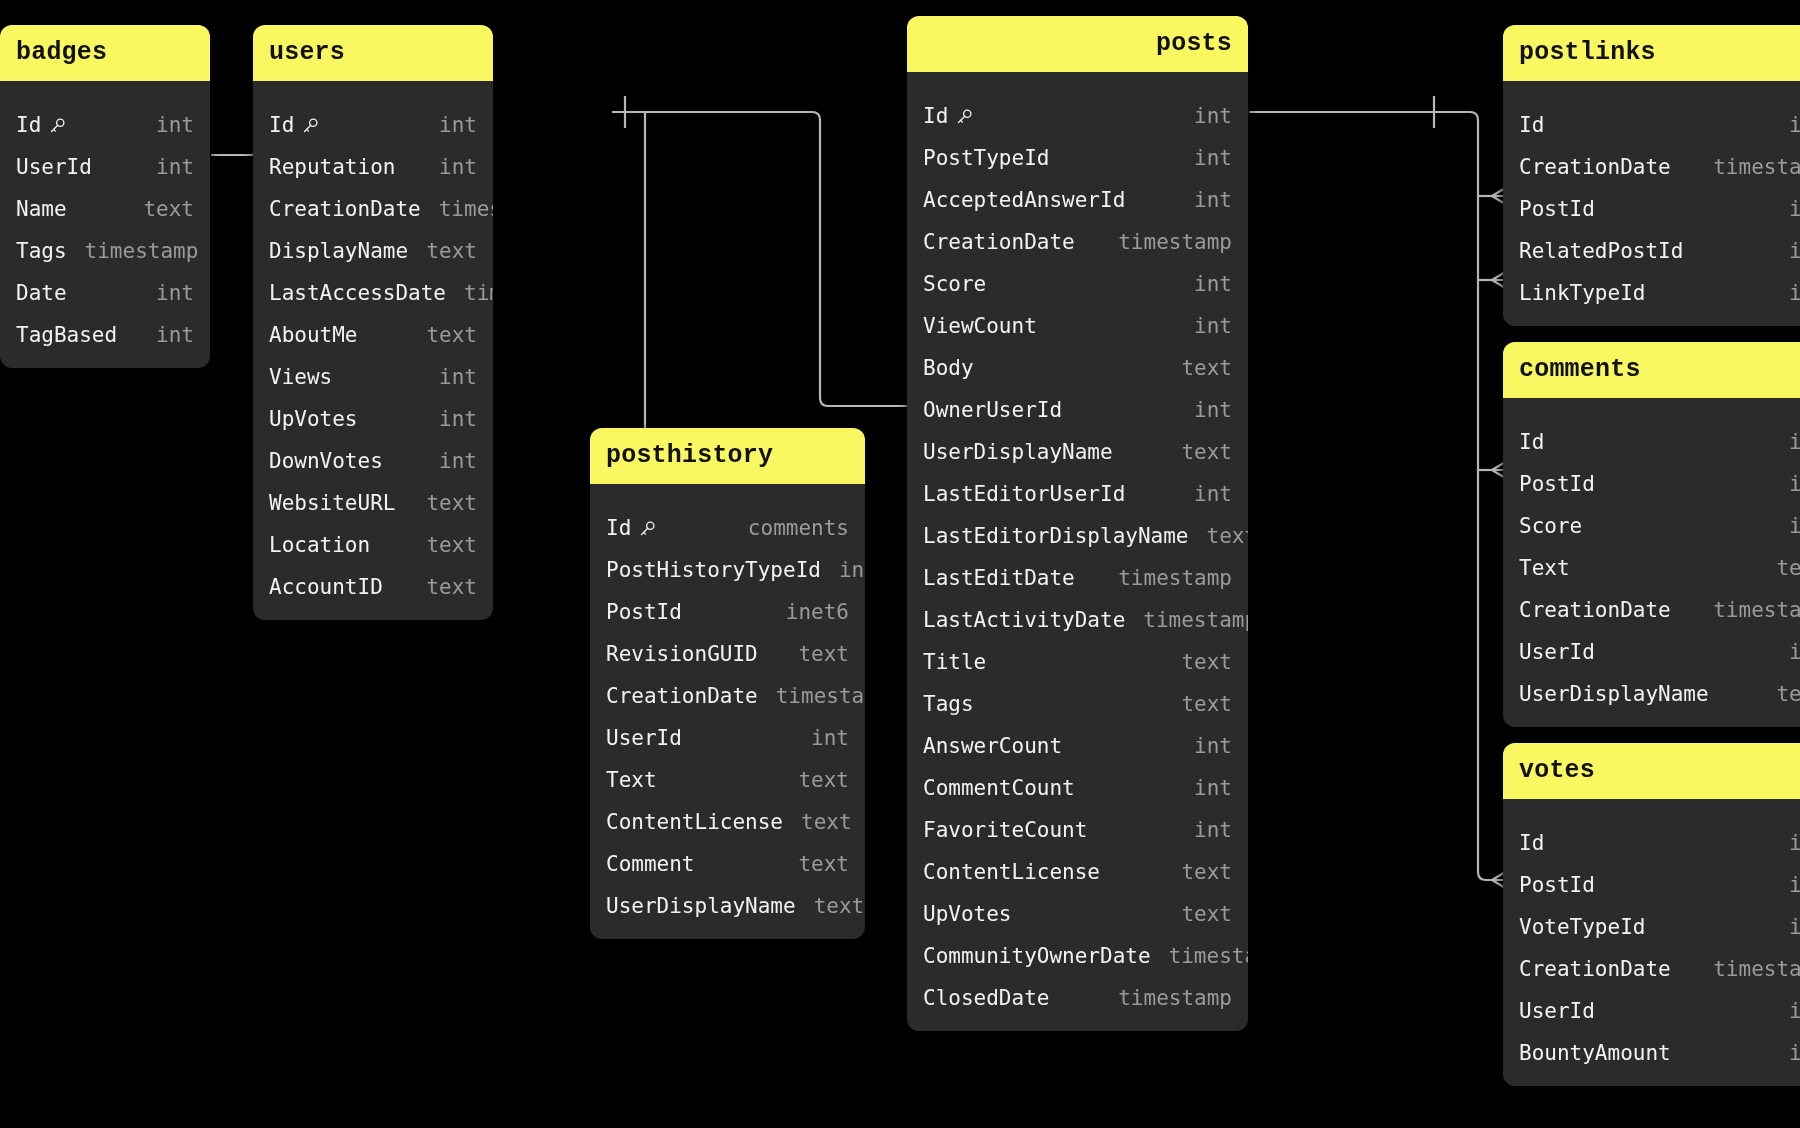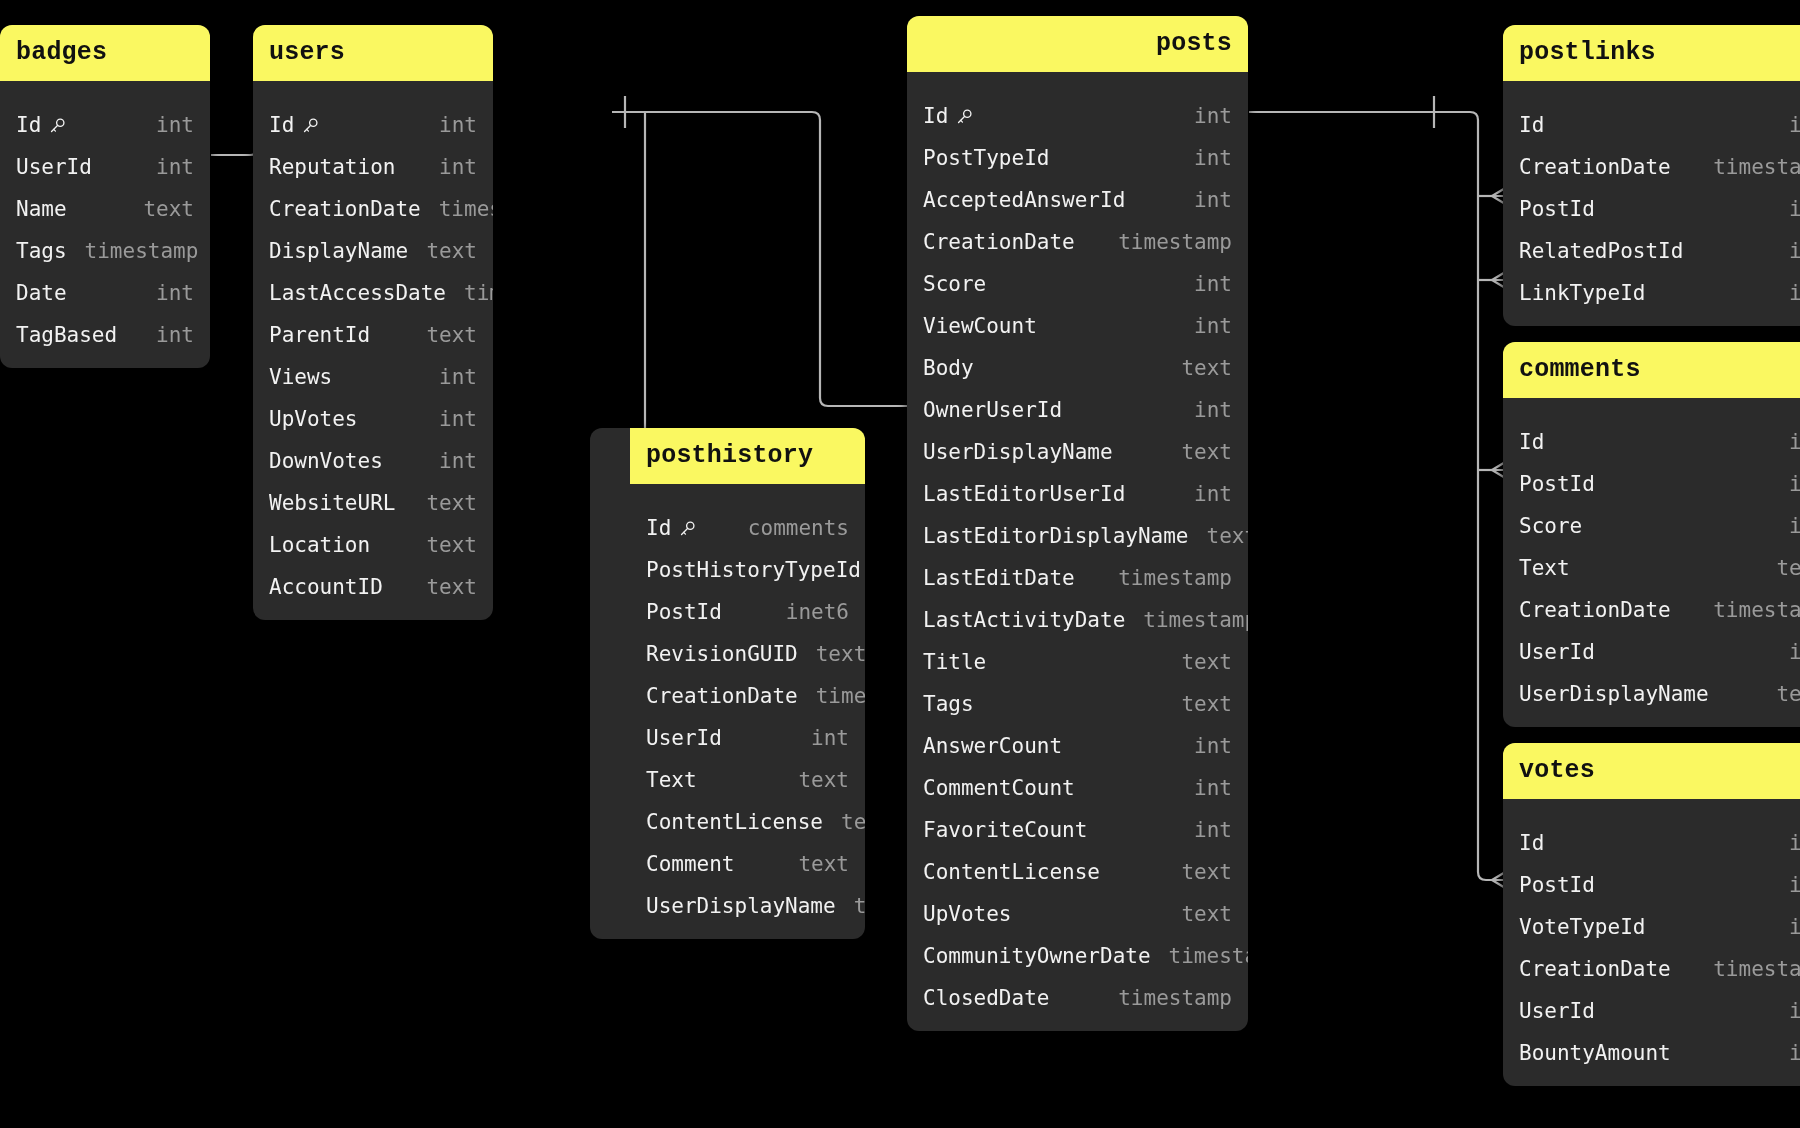--- a/index.html
+++ b/index.html
@@ -191,21 +191,21 @@
             <div class="col-type">text</div>
           </div>
           <div class="row">
             <div class="col-name">
               <span>LastAccessDate</span>
             </div>
             <div class="col-type">timestamp</div>
           </div>
           <div class="row">
             <div class="col-name">
-              <span>ParentId</span>
+              <span>AboutMe</span>
             </div>
             <div class="col-type">text</div>
           </div>
           <div class="row">
             <div class="col-name">
               <span>Views</span>
             </div>
             <div class="col-type">int</div>
           </div>
           <div class="row">
@@ -233,21 +233,21 @@
             <div class="col-type">text</div>
           </div>
           <div class="row">
             <div class="col-name">
               <span>AccountID</span>
             </div>
             <div class="col-type">text</div>
           </div>
         </div>
       </div>
-      <div class="table-card" style="left: 590px; top: 428px; width: 275px; padding-left: 40px;">
+      <div class="table-card" style="left: 590px; top: 428px; width: 275px;">
         <div class="table-title">posthistory</div>
         <div class="table-body">
           <div class="row">
             <div class="col-name">
               <span>Id</span>
               <span class="key-icon">
                 <svg width="19" height="19" viewBox="0 0 24 24" aria-hidden="true">
                   <circle cx="15.5" cy="8.5" r="4.6" fill="none" stroke="#f2f2f2" stroke-width="1.7"></circle>
                   <path d="M12.3 11.8 L4.5 19.6" fill="none" stroke="#f2f2f2" stroke-width="1.7" stroke-linecap="round"></path>
                   <path d="M7.2 16.9 L9.4 19.1" fill="none" stroke="#f2f2f2" stroke-width="1.7" stroke-linecap="round"></path>

